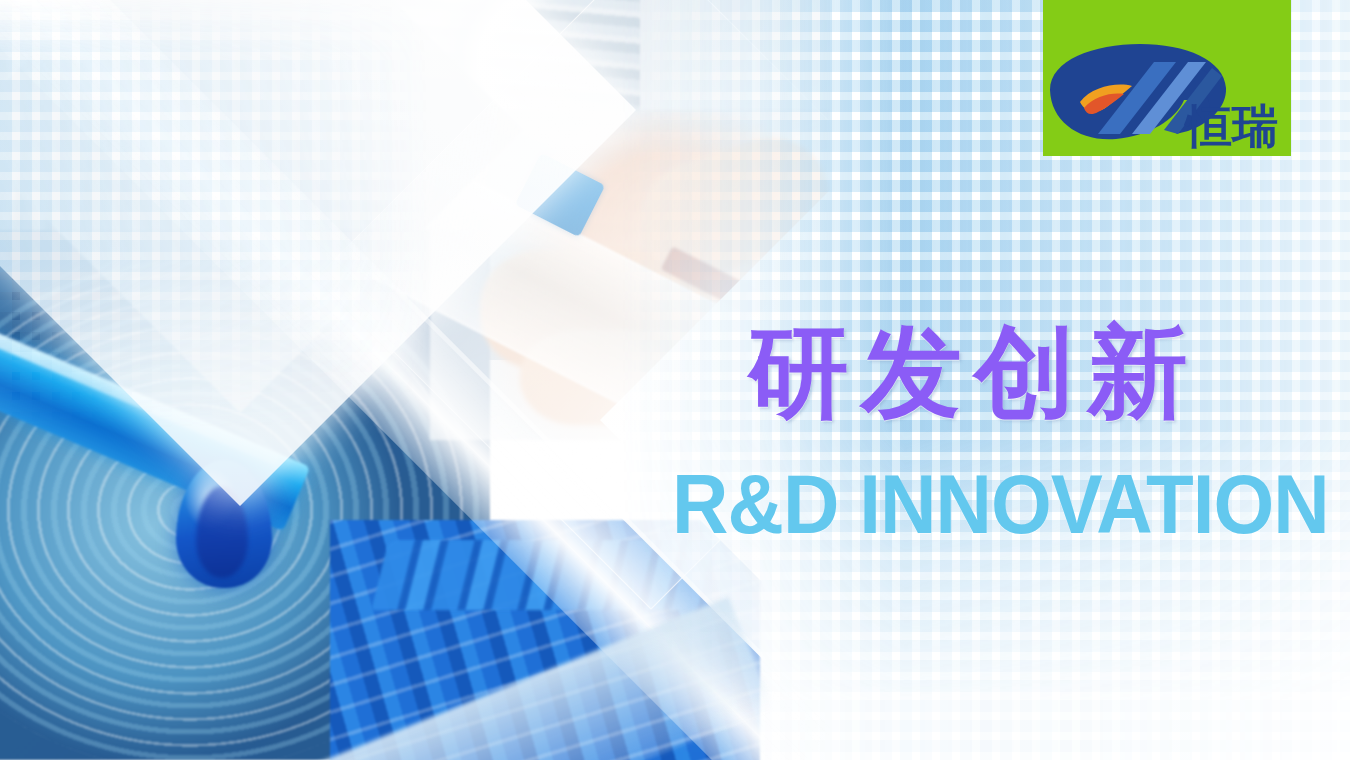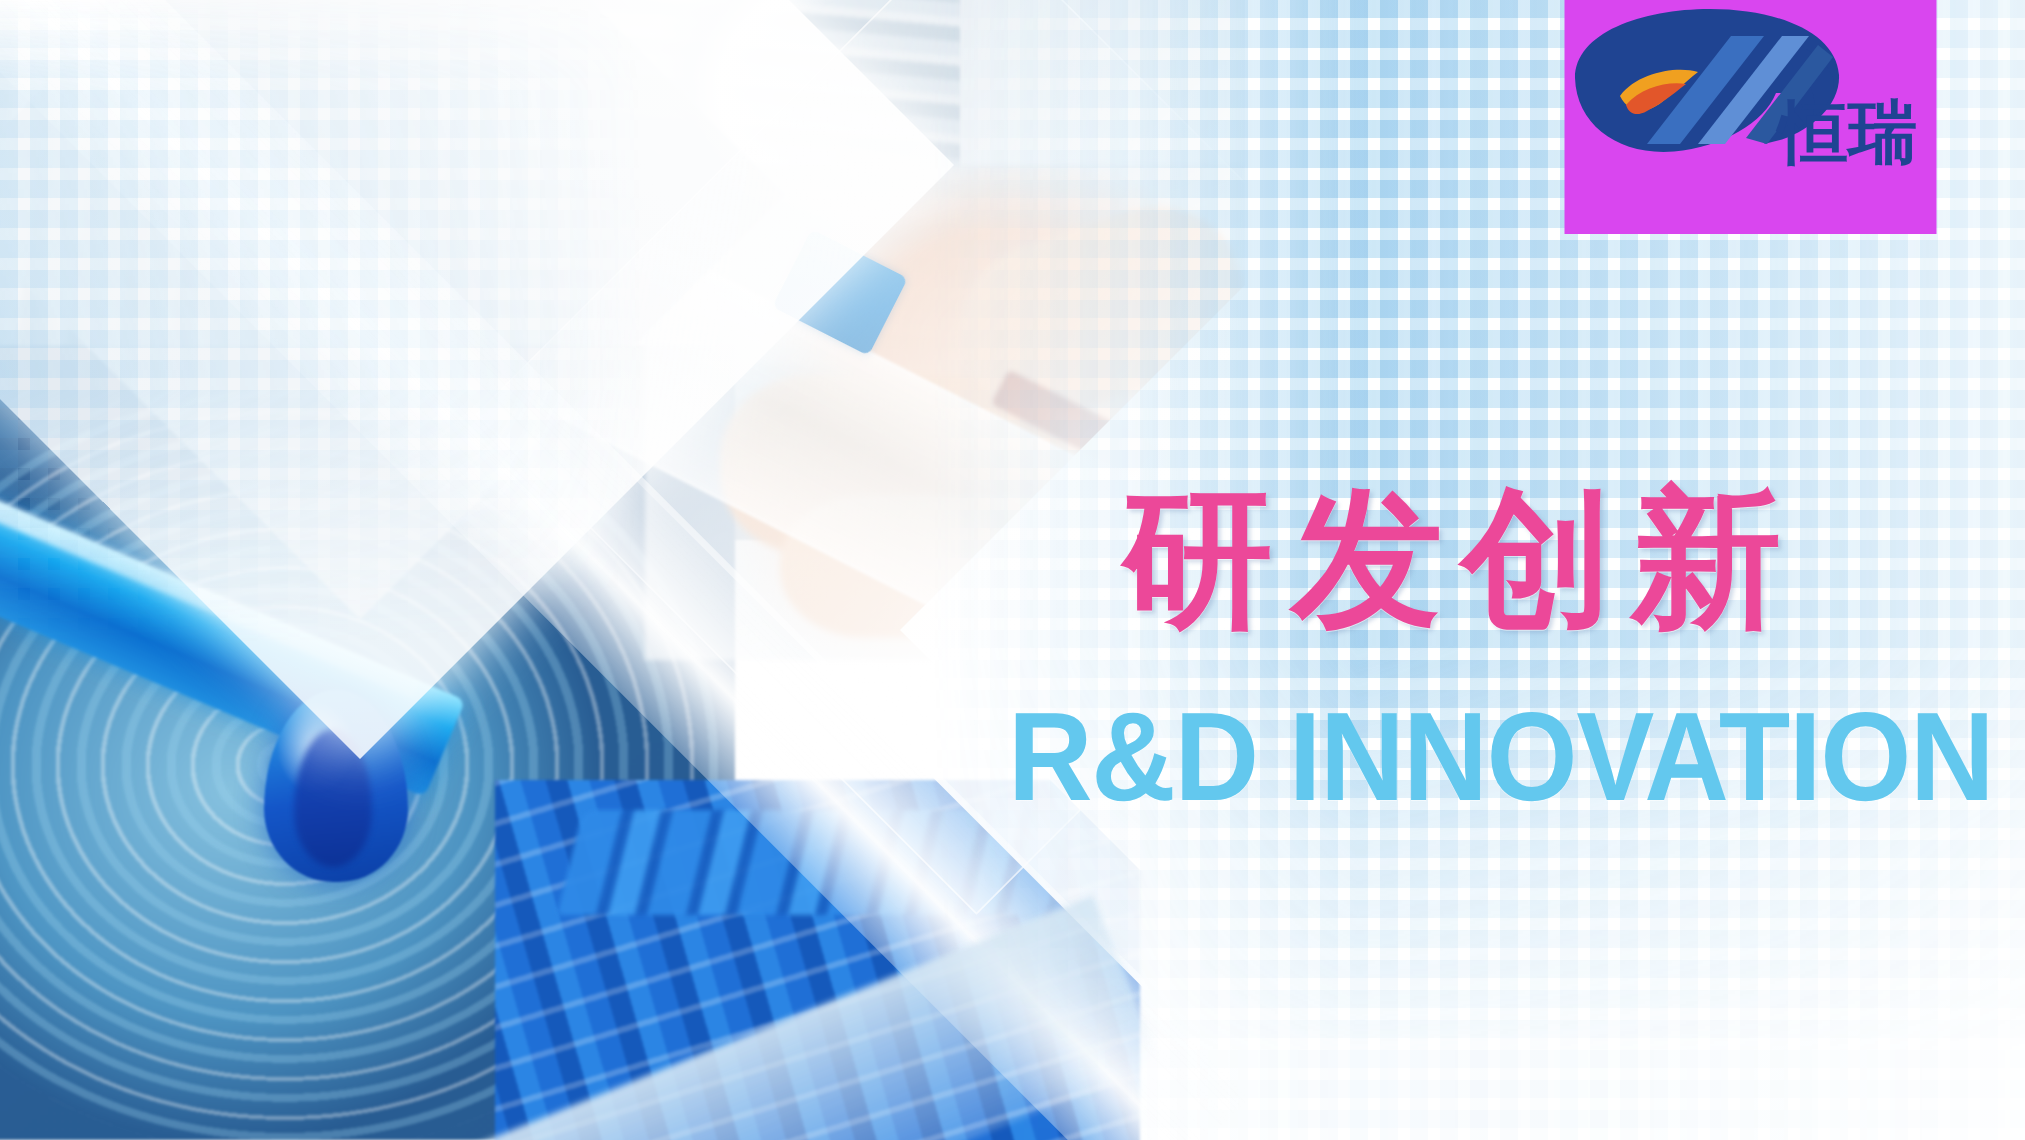--- a/index.html
+++ b/index.html
@@ -244,32 +244,32 @@
   .pane{
     left:415px;top:40px;width:470px;height:470px;
     transform:rotate(-45deg);
     background:linear-gradient(145deg,rgba(255,255,255,.40),rgba(255,255,255,.10) 45%,rgba(255,255,255,.45));
     border:1px solid rgba(255,255,255,.55);
   }
 
   
   .logo-plate{
     position:absolute;left:1043px;top:0;width:248px;height:156px;
-    background:#d946ef;
-    display:flex;align-items:flex-start;justify-content:center;
+    background:#84cc16;
+    display:flex;align-items:flex-end;justify-content:center;
   }
   .logo-wrap{position:relative;width:262px;height:118px;}
 
   
   .title-cn{
     position:absolute;left:748px;top:322px;
     font-size:101px;line-height:1;
     font-weight:700;
     letter-spacing:12px;
-    color:#ec4899;
+    color:#8b5cf6;
     white-space:nowrap;
     text-shadow:0 1px 0 rgba(255,255,255,.55), 2px 2px 3px rgba(120,150,190,.35);
     font-family:"DejaVu Sans","Liberation Sans",sans-serif;
   }
   .title-en{
     position:absolute;left:672px;top:462px;
     font-size:84px;line-height:1;
     font-weight:700;
     letter-spacing:-1px;
     color:#63c8ee;

